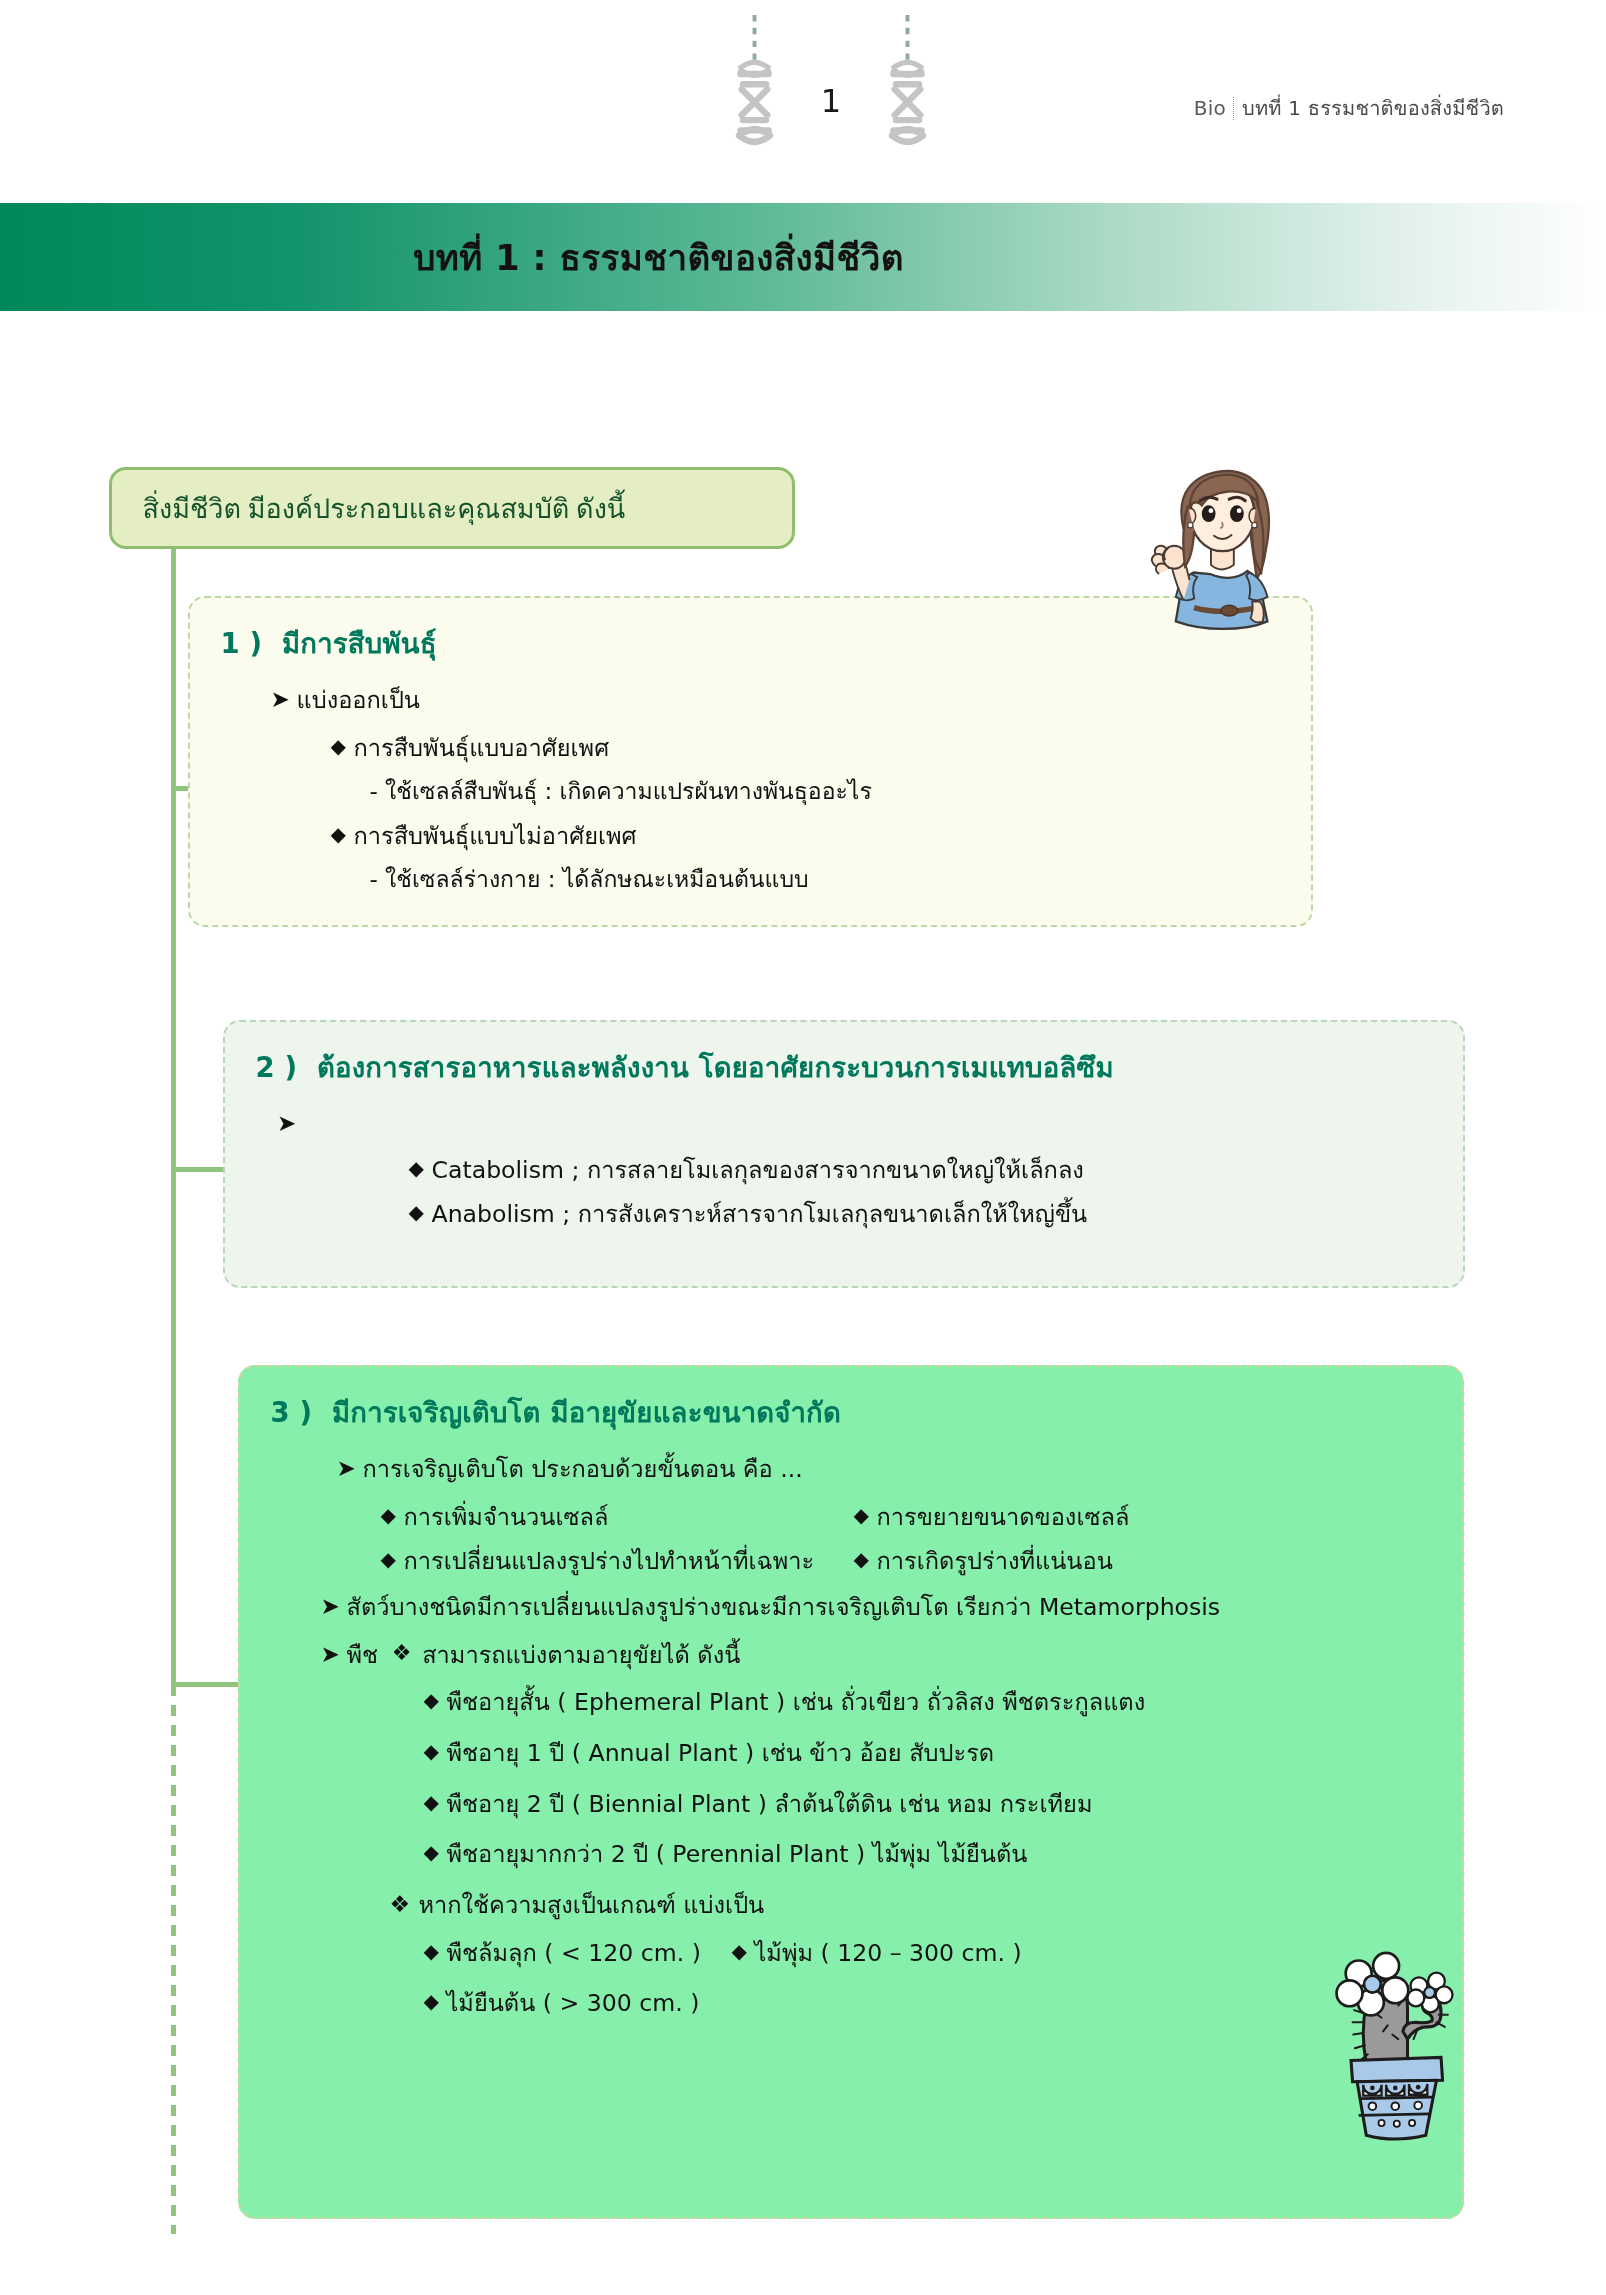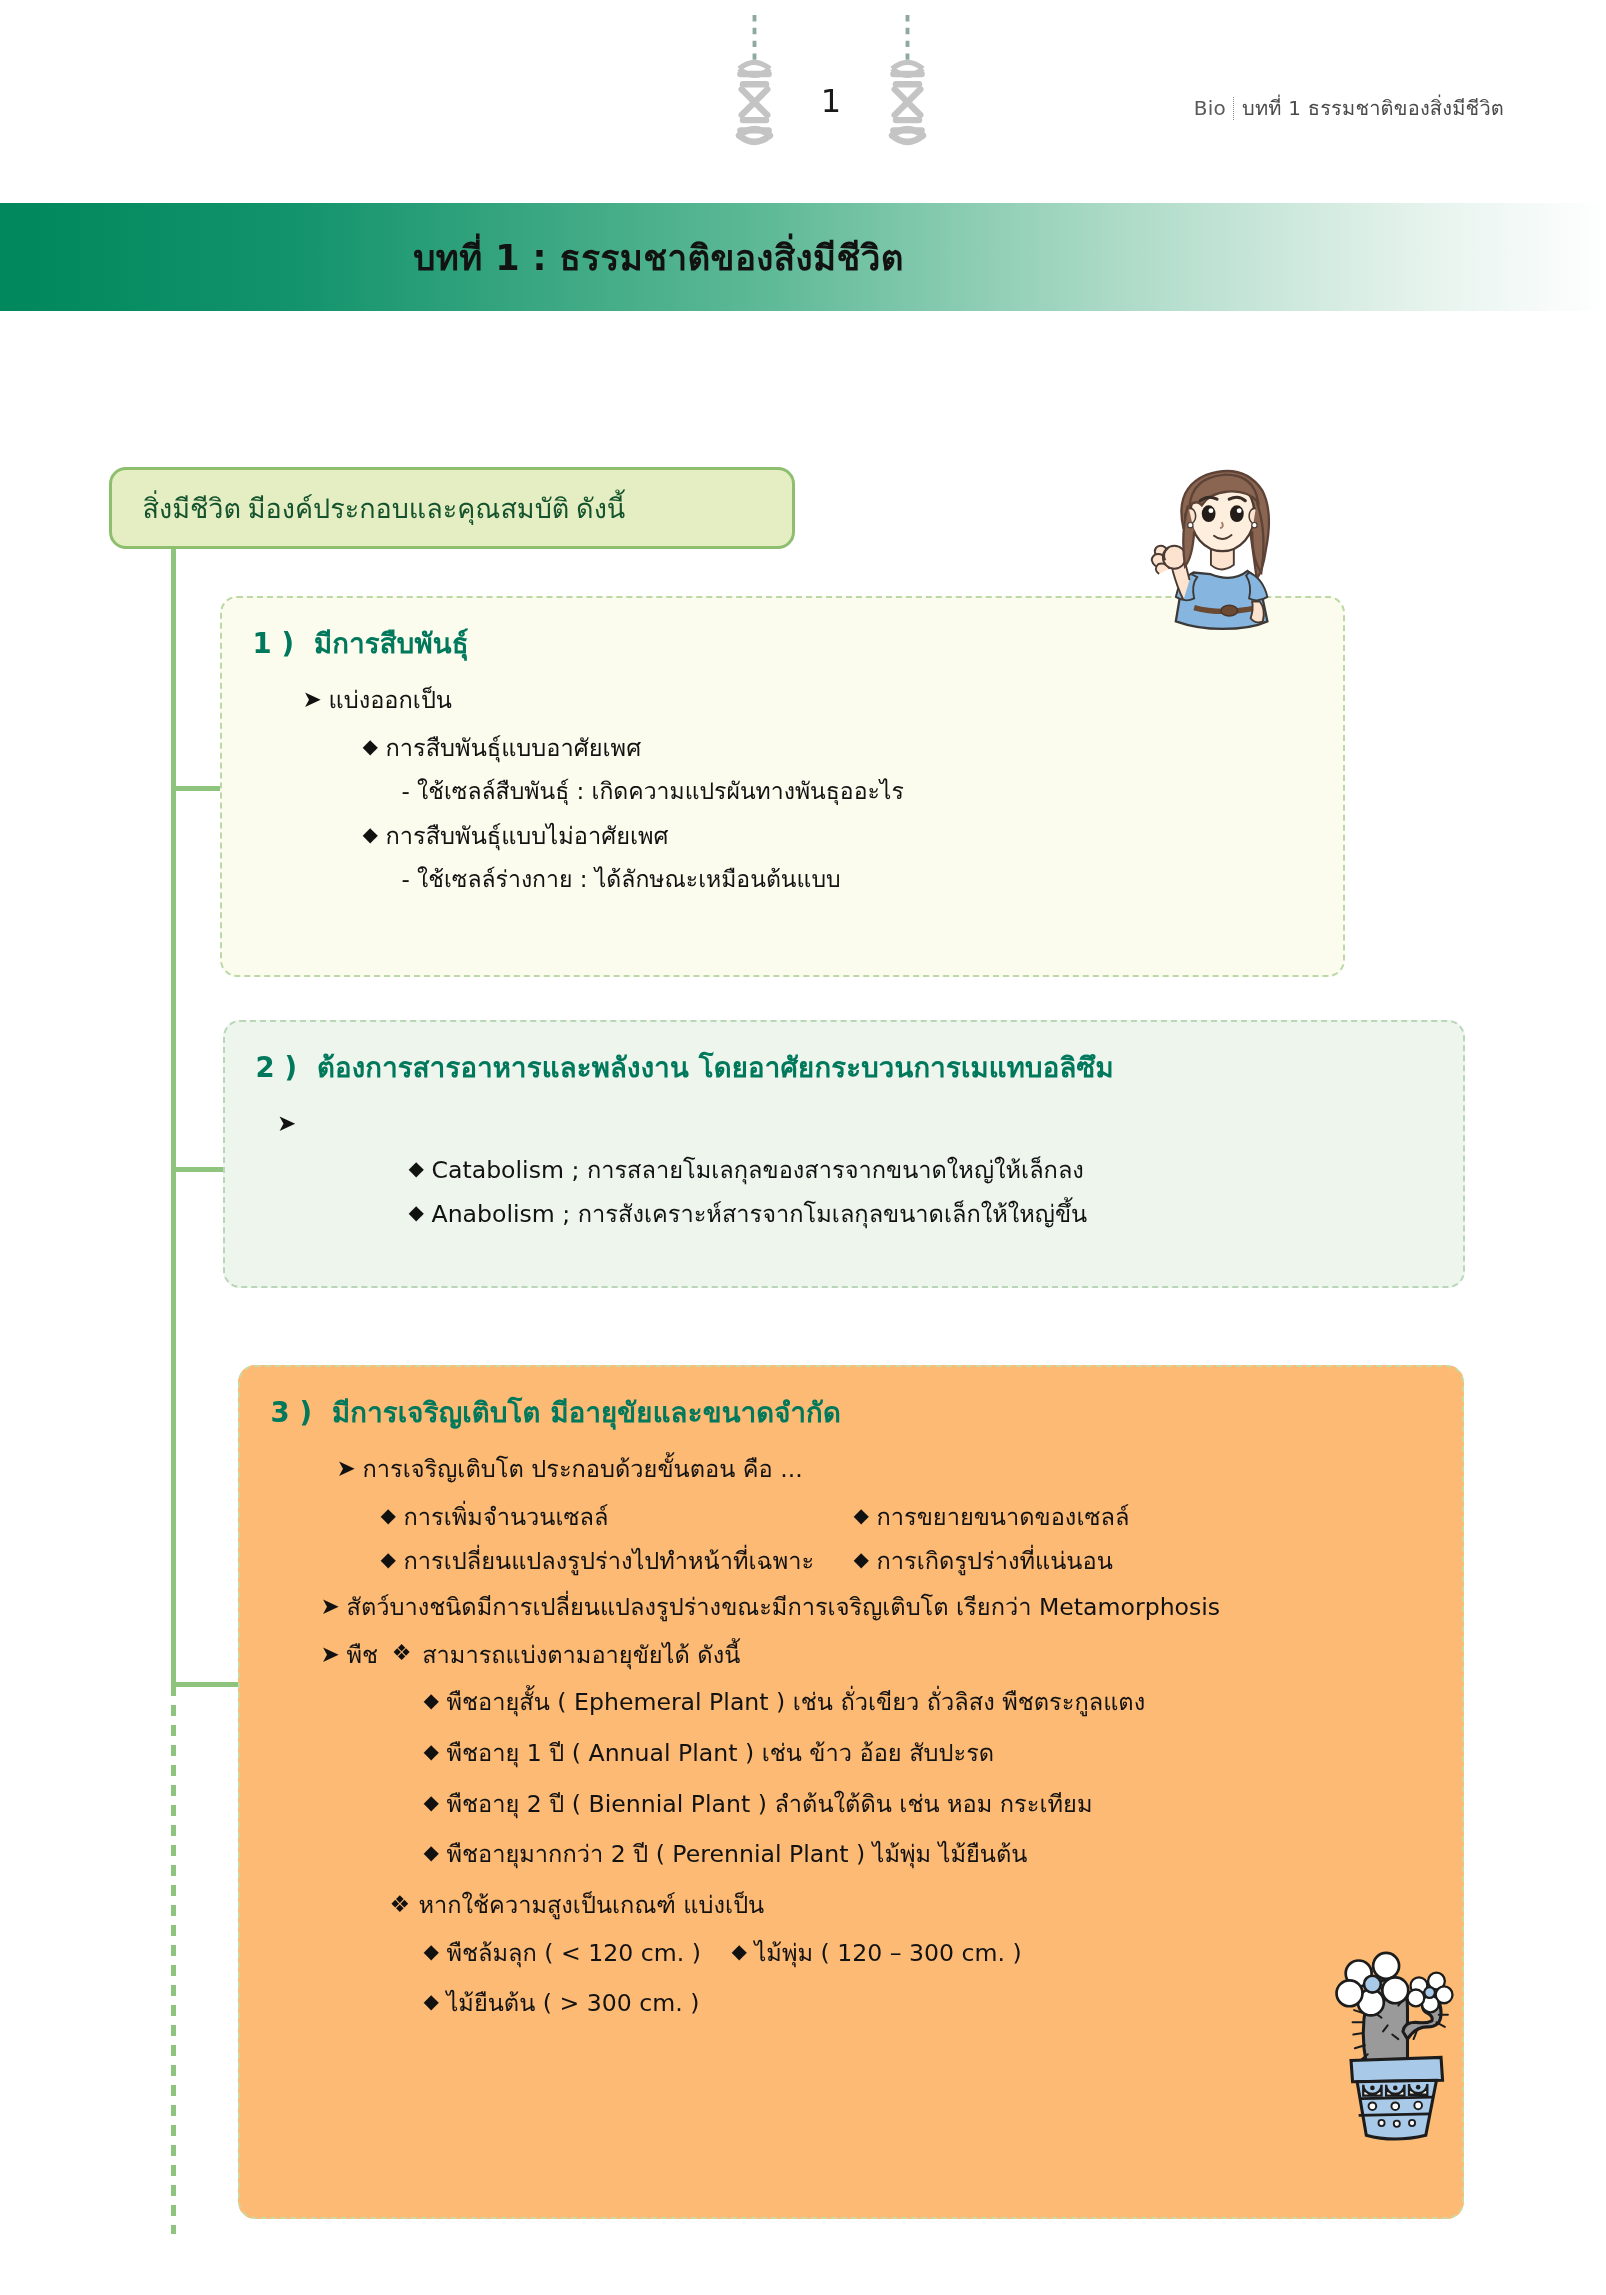--- a/index.html
+++ b/index.html
@@ -159,40 +159,40 @@
   .tree-branch.b3 { top: 1682px; }
 
   
   .content-box {
     position: absolute;
     border-radius: 17px;
     padding: 23px 30.5px 23px 30.5px;
   }
   .box-1 {
     top: 596px;
-    left: 220px;
+    left: 188px;
     width: 1125px;
-    height: 381px;
+    height: 331px;
     background: #fcfcee;
     border: 2.3px dashed #bcd8a6;
   }
   .box-2 {
     top: 1020px;
     left: 223px;
     width: 1242px;
     height: 268px;
     background: #edf5ed;
     border: 2.3px dashed #b9d6b9;
   }
   .box-3 {
     top: 1365px;
     left: 238px;
     width: 1226px;
     height: 854px;
-    background: #fdba74;
+    background: #86efac;
     border: 2.3px dashed #cdd79f;
   }
 
   .sec-heading {
     color: #00785b;
     font-weight: bold;
     font-size: 27.5px;
     letter-spacing: 0.2px;
     margin-bottom: 20px;
     white-space: nowrap;

